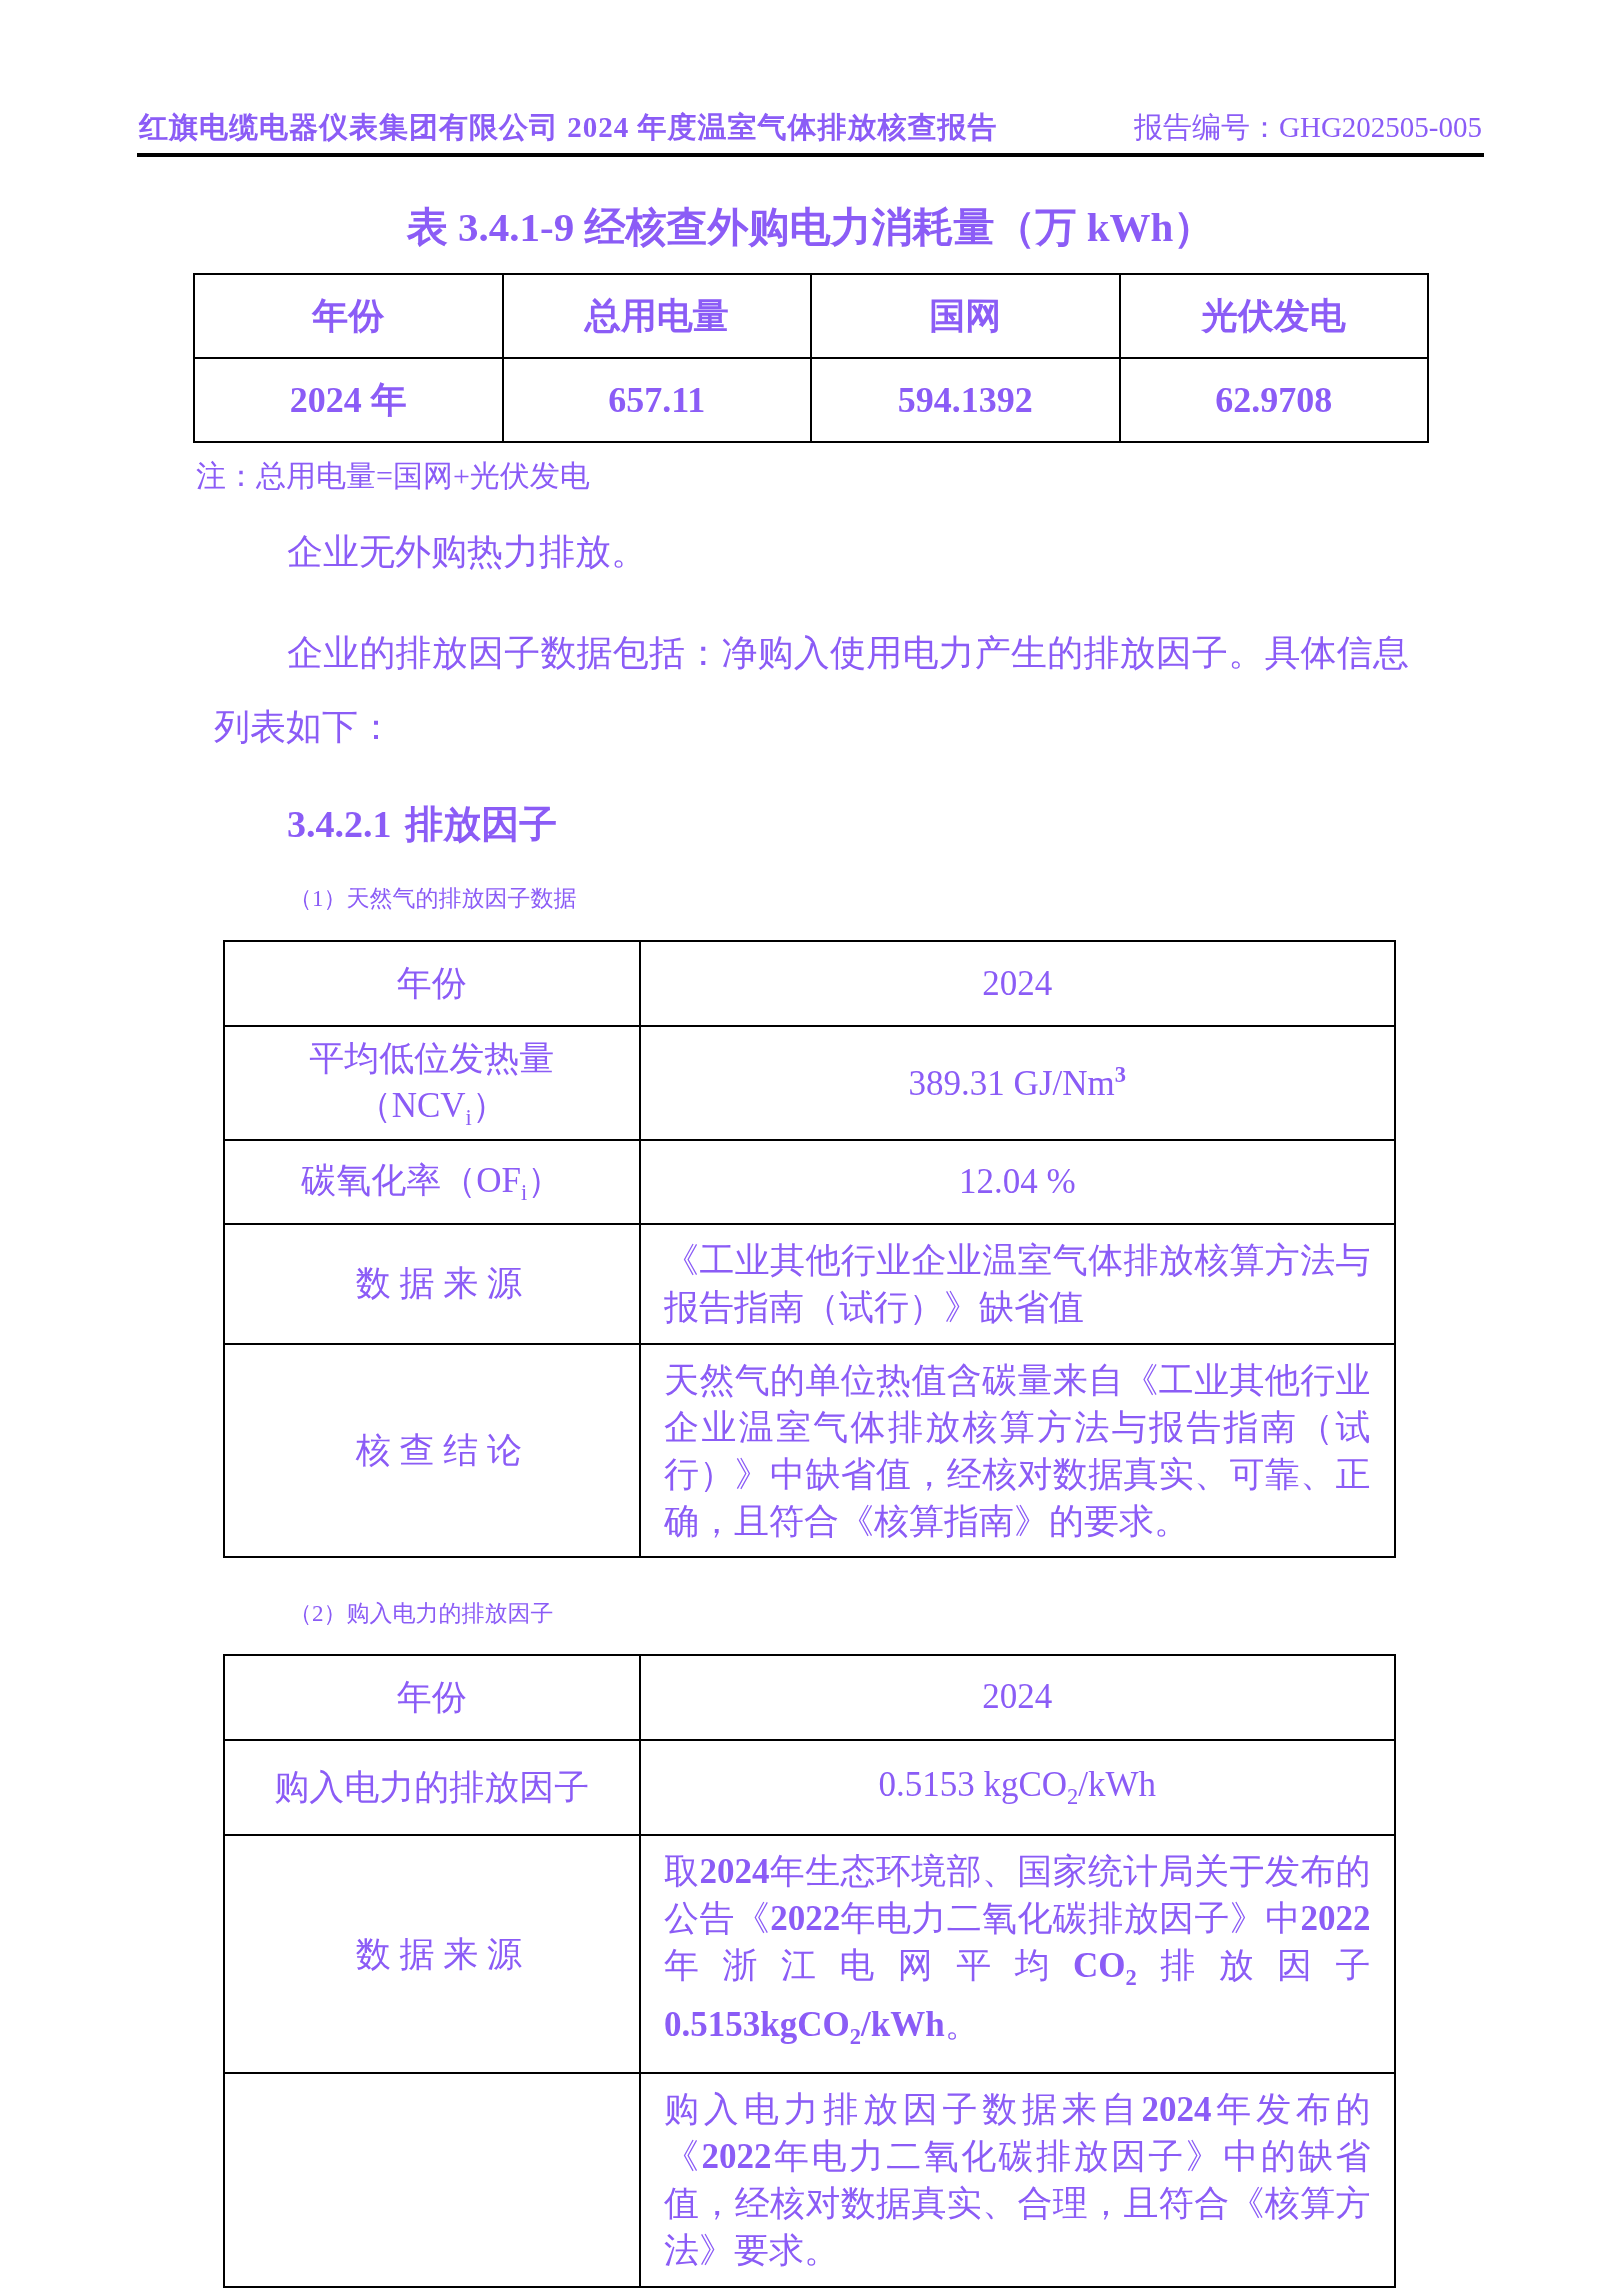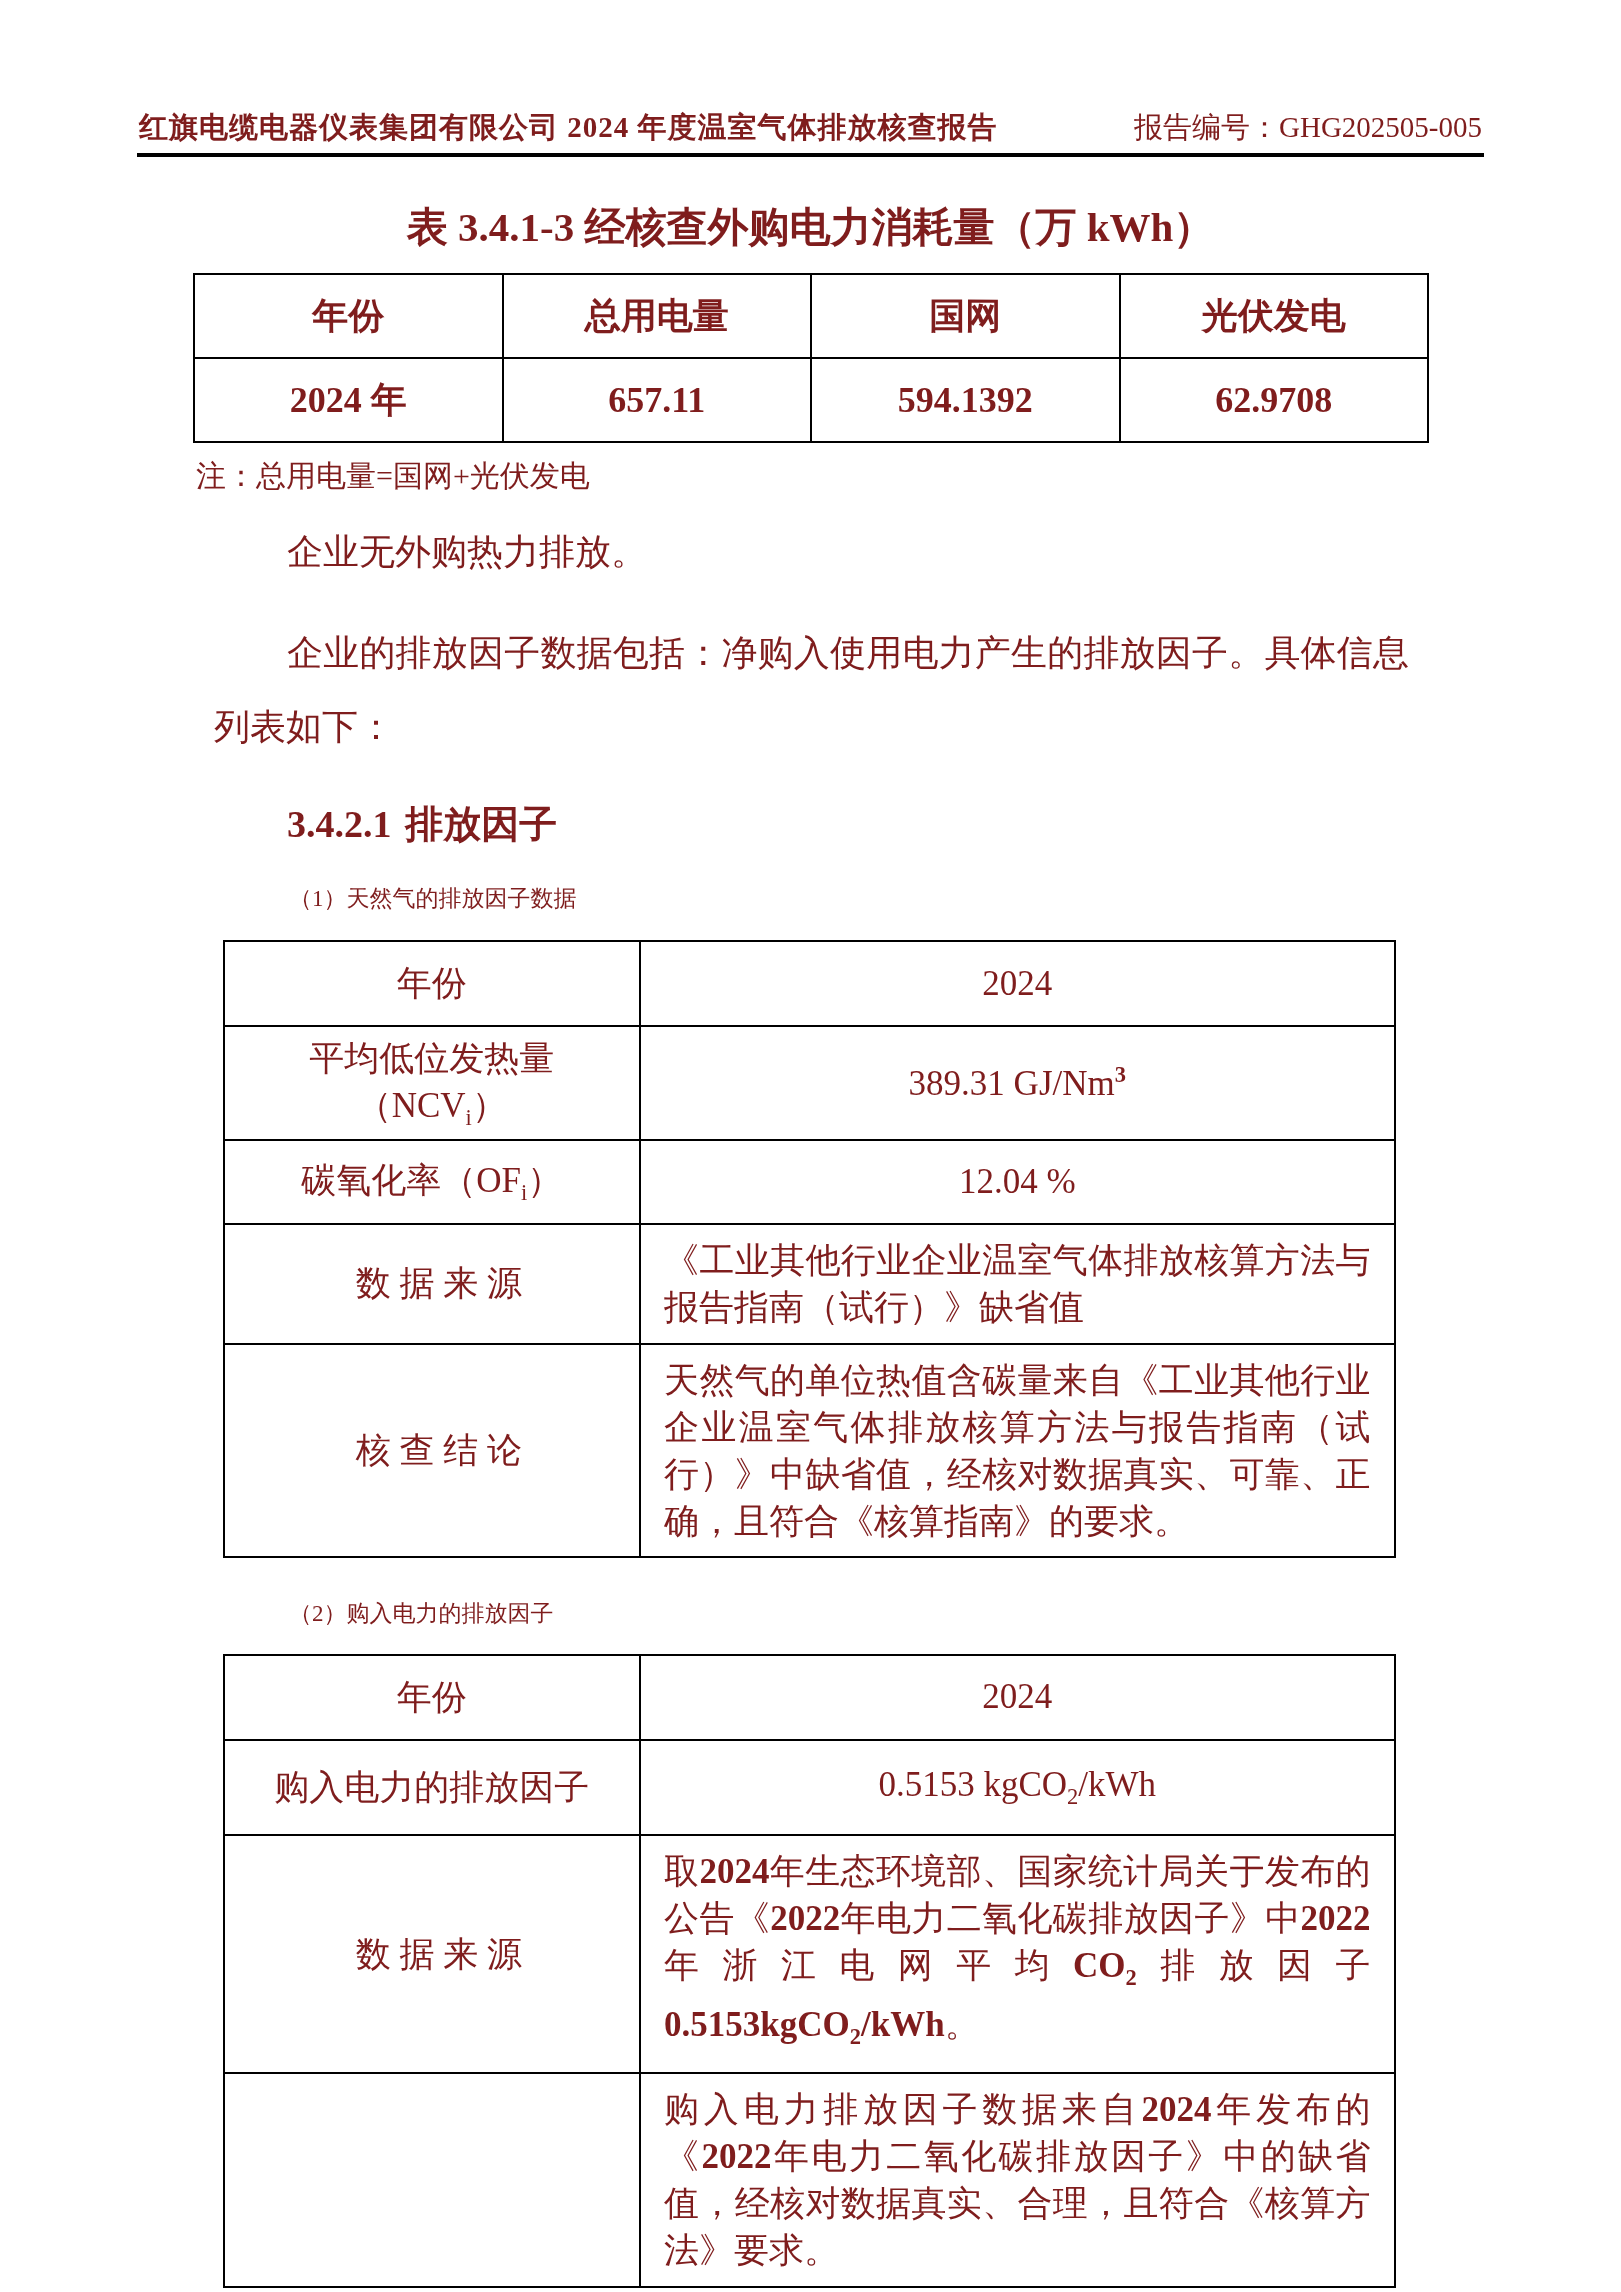--- a/index.html
+++ b/index.html
@@ -1,19 +1,19 @@
 <!DOCTYPE html>
 <html lang="zh"><head>
 <meta charset="utf-8">
 <style>
   html,body{margin:0;padding:0;background:#ffffff;}
   .page{
     position:relative;
     width:1621px;height:2293px;
-    background:#ffffff;color:#7f1d1d;
+    background:#ffffff;color:#8b5cf6;
     font-family:"Liberation Serif","DejaVu Serif",serif;
     overflow:hidden;
   }
   
   .doc-header{
     display:flex;justify-content:space-between;align-items:flex-end;
     margin:0 137px;padding:110px 2px 7.8px 2px;
     border-bottom:4.9px solid #000;
     font-size:29px;line-height:35px;white-space:nowrap;
   }
@@ -55,21 +55,21 @@
 </head>
 <body>
 
 <div class="page">
 
   <header class="doc-header">
     <span class="hl">红旗电缆电器仪表集团有限公司 2024 年度温室气体排放核查报告</span>
     <span class="hr">报告编号：GHG202505-005</span>
   </header>
 
-  <div class="table-title">表 3.4.1-3 经核查外购电力消耗量（万 kWh）</div>
+  <div class="table-title">表 3.4.1-9 经核查外购电力消耗量（万 kWh）</div>
 
   <table class="grid-table">
     <tbody>
       <tr>
         <th>年份</th>
         <th>总用电量</th>
         <th>国网</th>
         <th>光伏发电</th>
       </tr>
       <tr>

